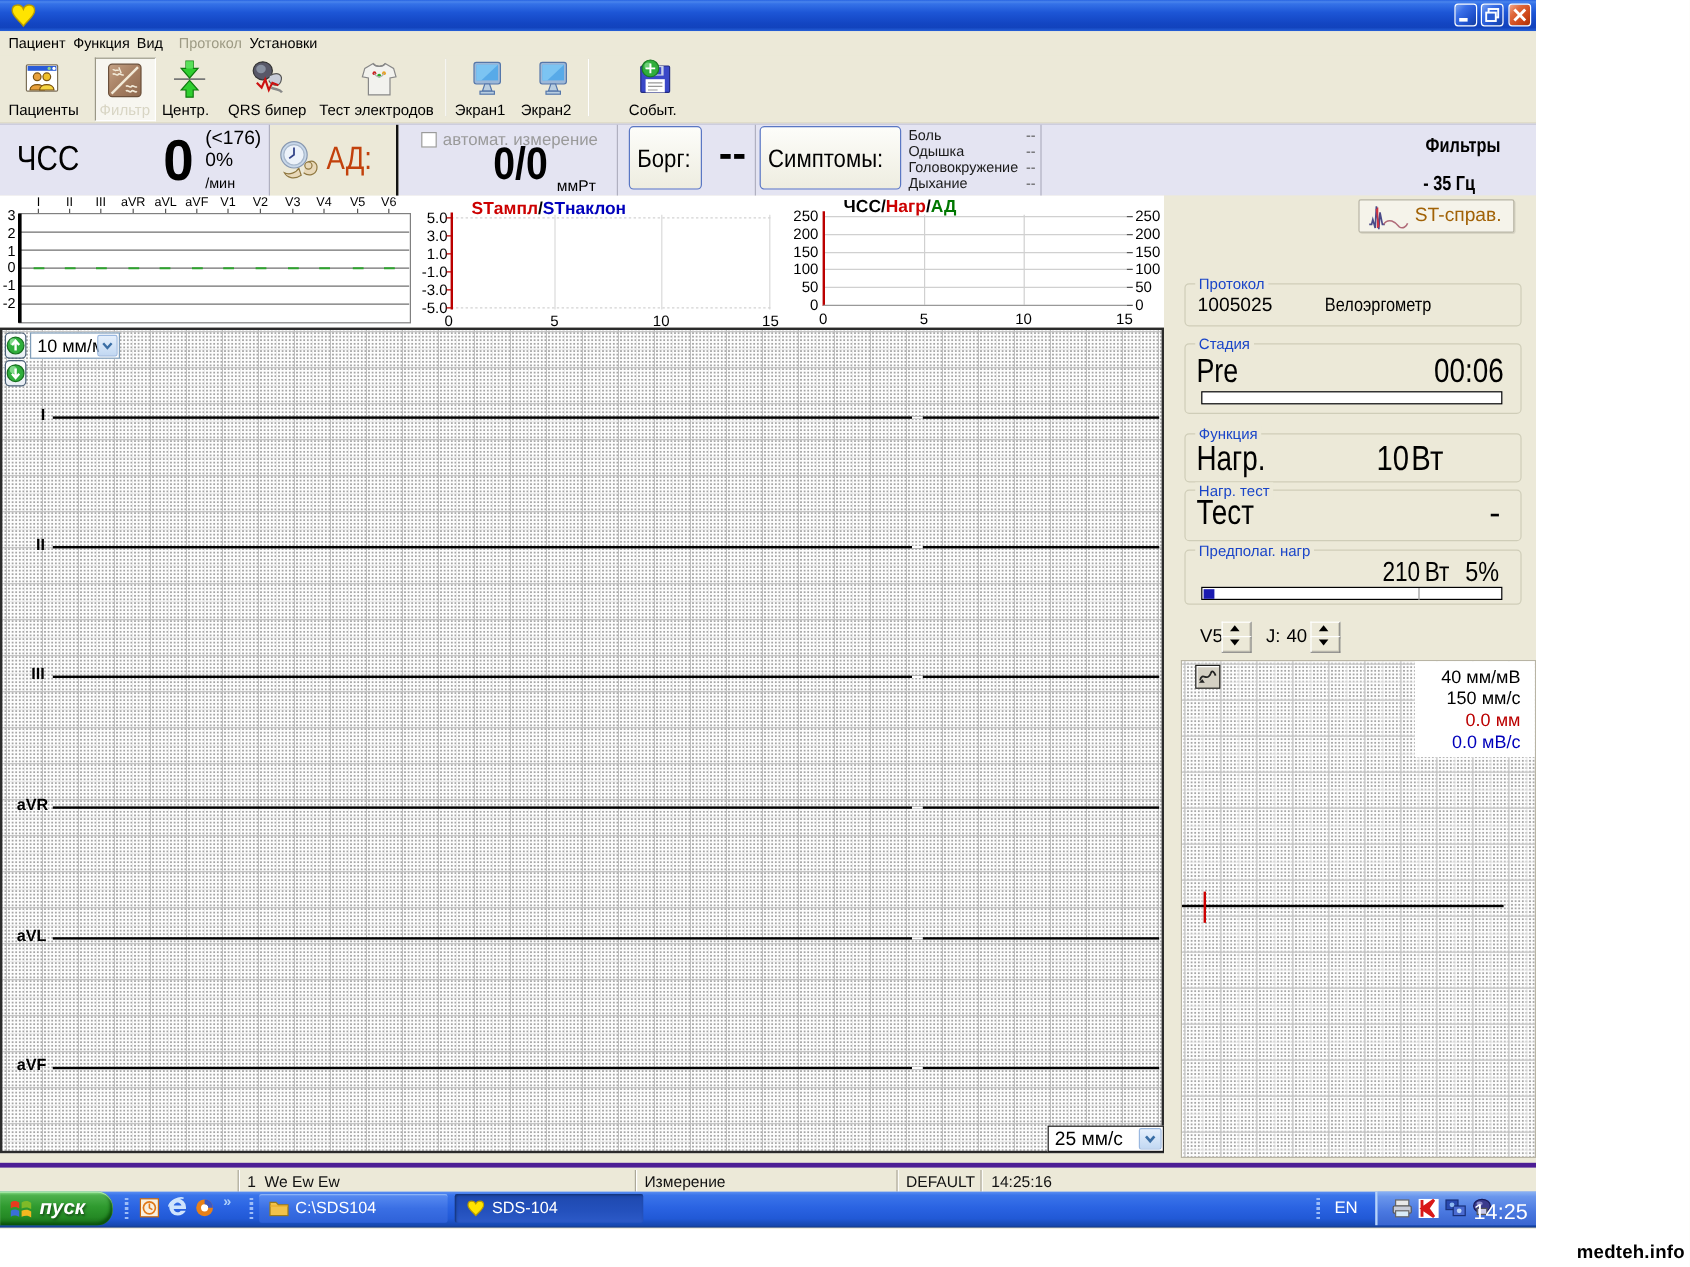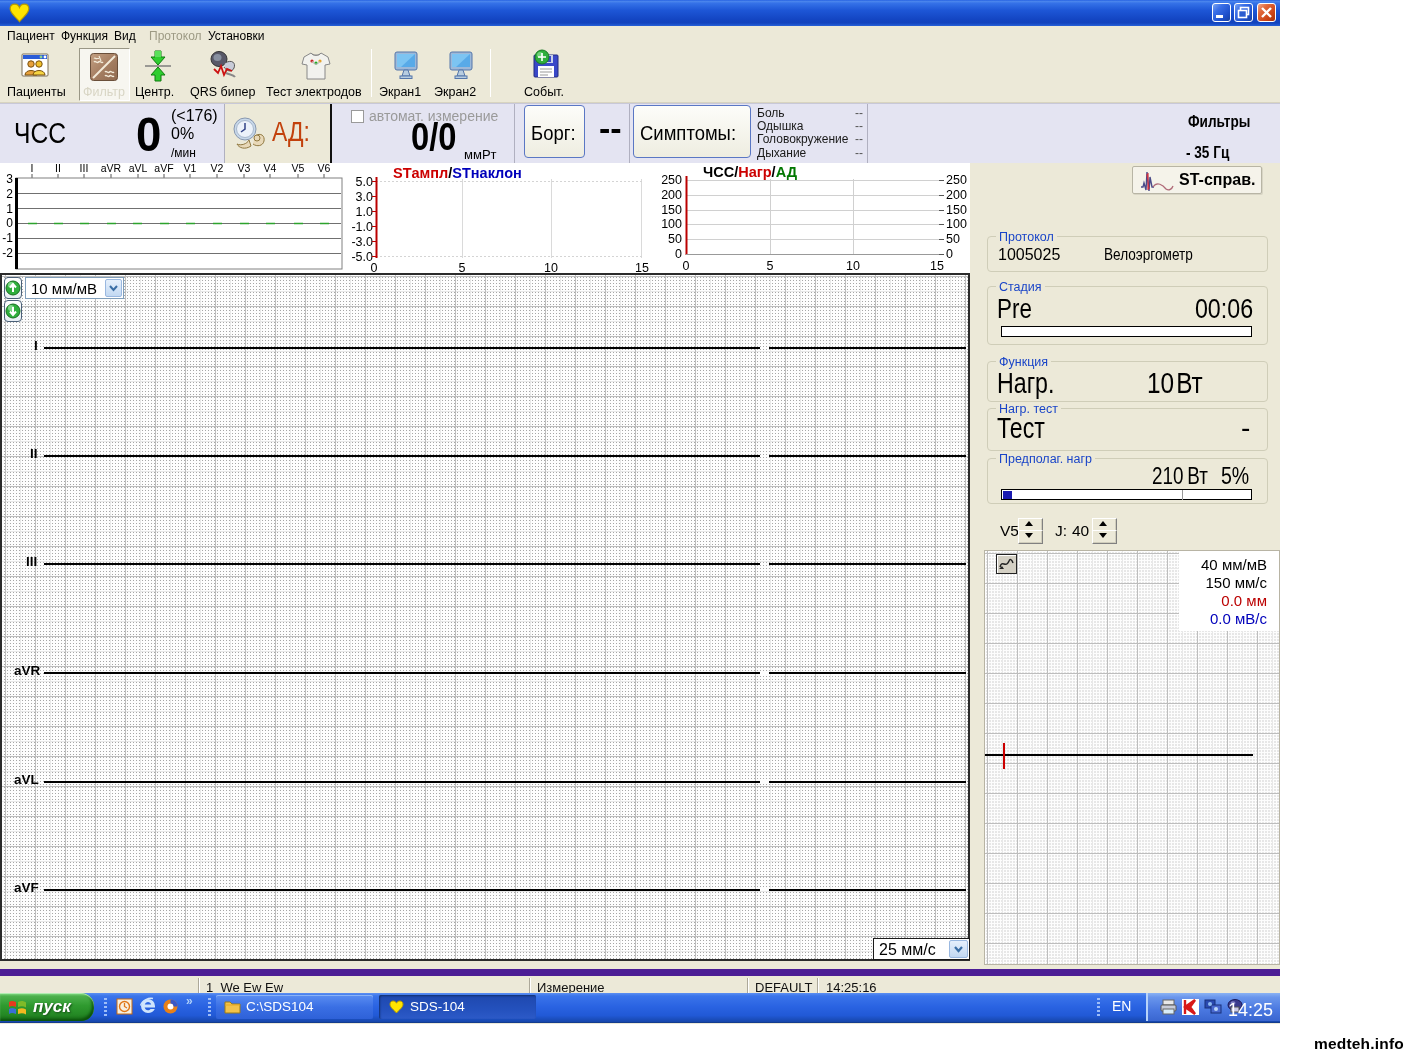--- a/index.html
+++ b/index.html
@@ -52,21 +52,21 @@
 #zoompanel{background-color:#fdfdfd;border:1px solid #b8b4a4;
 background-image:
  linear-gradient(90deg,#bdbdbd 1px,transparent 1px),
  linear-gradient(180deg,#bdbdbd 1px,transparent 1px),
  linear-gradient(90deg,#e8e8e8 1px,transparent 1px),
  linear-gradient(180deg,#e8e8e8 1px,transparent 1px),
  radial-gradient(circle,#a6a6a6 0.55px,transparent 0.75px);
 background-size:30px 30px,30px 30px,15px 15px,15px 15px,3px 3px;
 background-position:2px 2px,2px 2px,2px 2px,2px 2px,0.5px 0.5px;}
 
-#statusbar{position:absolute;left:0;top:969px;width:1280px;height:21px;background:#ECE9D8;border-top:7px solid #4c1d95;font-size:13px;color:#111;}
+#statusbar{position:absolute;left:0;top:969px;width:1280px;height:21px;background:#ECE9D8;border-top:4px solid #4c1d95;font-size:13px;color:#111;}
 #statusbar span{position:absolute;top:4px;}
 .ssep{position:absolute;top:2px;height:18px;width:2px;border-left:1px solid #aca899;border-right:1px solid #fff;}
 
 #taskbar{position:absolute;left:0;top:993px;width:1280px;height:30px;
  background:linear-gradient(180deg,#5c90f2 0%,#3a74ea 10%,#2a63e2 45%,#2159d6 75%,#1747ad 95%,#12367e 100%);}
 
 #wm{position:absolute;right:4px;bottom:3px;font-size:15.5px;font-weight:bold;color:#000;letter-spacing:0.2px;
  text-shadow:-1px -1px 0 #fff,1px -1px 0 #fff,-1px 1px 0 #fff,1px 1px 0 #fff,0 2px 0 #fff,2px 0 0 #fff;}
 </style></head>
 <body>
@@ -348,21 +348,21 @@
             <path d="M8 14 L8 7 M5 9.5 L8 6 L11 9.5" stroke="#fff" stroke-width="2" fill="none"></path>
           </svg>
  </div>
  <div class="abs" style="left:2px;top:25px;width:18px;height:22px;background:linear-gradient(180deg,#fff,#e8eef4);border:1px solid #4a6078;border-radius:4px;">
   <svg width="16" height="20" viewBox="0 0 16 20">
             <circle cx="8" cy="10" r="7" fill="#2fae3c" stroke="#187020"></circle>
             <circle cx="6" cy="7" r="3" fill="#8fe098" opacity="0.85"></circle>
             <path d="M8 6 L8 13 M5 10.5 L8 14 L11 10.5" stroke="#fff" stroke-width="2" fill="none"></path>
           </svg>
  </div>
- <div class="abs" style="left:23px;top:2px;width:99px;height:22px;background:#fff;border:1px solid #7f9db9;font-size:15px;padding:2px 0 0 5px;">10 мм/мВ
+ <div class="abs" style="left:23px;top:2px;width:75px;height:22px;background:#fff;border:1px solid #7f9db9;font-size:15px;padding:2px 0 0 5px;">10 мм/мВ
   <div class="abs" style="right:1px;top:1px;width:17px;height:18px;background:linear-gradient(180deg,#e6f0fc,#c2d8f2);border:1px solid #9ab8e0;border-radius:2px;">
    <svg width="15" height="16" viewBox="0 0 15 16">
               <path d="M4 6 L7.5 10 L11 6" stroke="#3a6ea5" stroke-width="2" fill="none"></path>
             </svg>
   </div>
  </div>
  <div class="abs" style="left:871px;top:663px;width:97px;height:22px;background:#fff;border:1px solid #1a1a1a;font-size:16px;padding:2px 0 0 5px;">25 мм/с
   <div class="abs" style="right:1px;top:1px;width:19px;height:18px;background:linear-gradient(180deg,#e6f0fc,#c2d8f2);border:1px solid #9ab8e0;border-radius:2px;">
    <svg width="17" height="16" viewBox="0 0 17 16">
               <path d="M5 6 L8.5 10 L12 6" stroke="#3a6ea5" stroke-width="2.2" fill="none"></path>
@@ -370,21 +370,21 @@
   </div>
  </div>
 </div>
 <div id="rightpanel">
  <div class="abs" style="left:162px;top:3px;width:130px;height:28px;background:#f5f3ea;border:1px solid #b8b5a5;border-radius:2px;box-shadow:1px 1px 0 #d8d5c5;">
   <svg class="abs" style="left:6px;top:2px" width="36" height="23" viewBox="0 0 36 23">
    <path d="M2 18 L4 18 L5 14 L7 21 L8 3 L10 22 L11 8 L13 18 L15 18" stroke="#4a4a88" stroke-width="1.4" fill="none"></path>
    <path d="M8 5 L10 20 M9 4 L9 21" stroke="#cc3344" stroke-width="1.2" fill="none"></path>
    <path d="M14 18 C18 12 24 16 27 20 C30 22 33 20 34 17" stroke="#b06a78" stroke-width="1.3" fill="none"></path>
   </svg>
-  <div class="abs" style="left:46px;top:4px;font-size:16px;font-weight:bold;color:#000000;">ST-справ.</div>
+  <div class="abs" style="left:46px;top:4px;font-size:16px;font-weight:normal;color:#a16207;">ST-справ.</div>
  </div>
  <div class="gbox" style="top:73px;height:36px;">
   <div class="glabel">Протокол</div>
   <div class="abs" style="left:10px;top:9px;font-size:16px;color:#000;">1005025</div>
   <div class="abs" style="left:116px;top:9px;font-size:16px;color:#000;"><span class="cx" style="transform:scaleX(.85)">Велоэргометр</span></div>
  </div>
  <div class="gbox" style="top:123px;height:59px;">
   <div class="glabel">Стадия</div>
   <div class="abs" style="left:9px;top:6px;font-size:28px;color:#000;"><span class="cx" style="transform:scaleX(.8)">Pre</span></div>
   <div class="abs" style="right:14px;top:6px;font-size:28px;color:#000;"><span class="cx" style="transform:scaleX(.83);transform-origin:100% 50%;">00:06</span></div>

